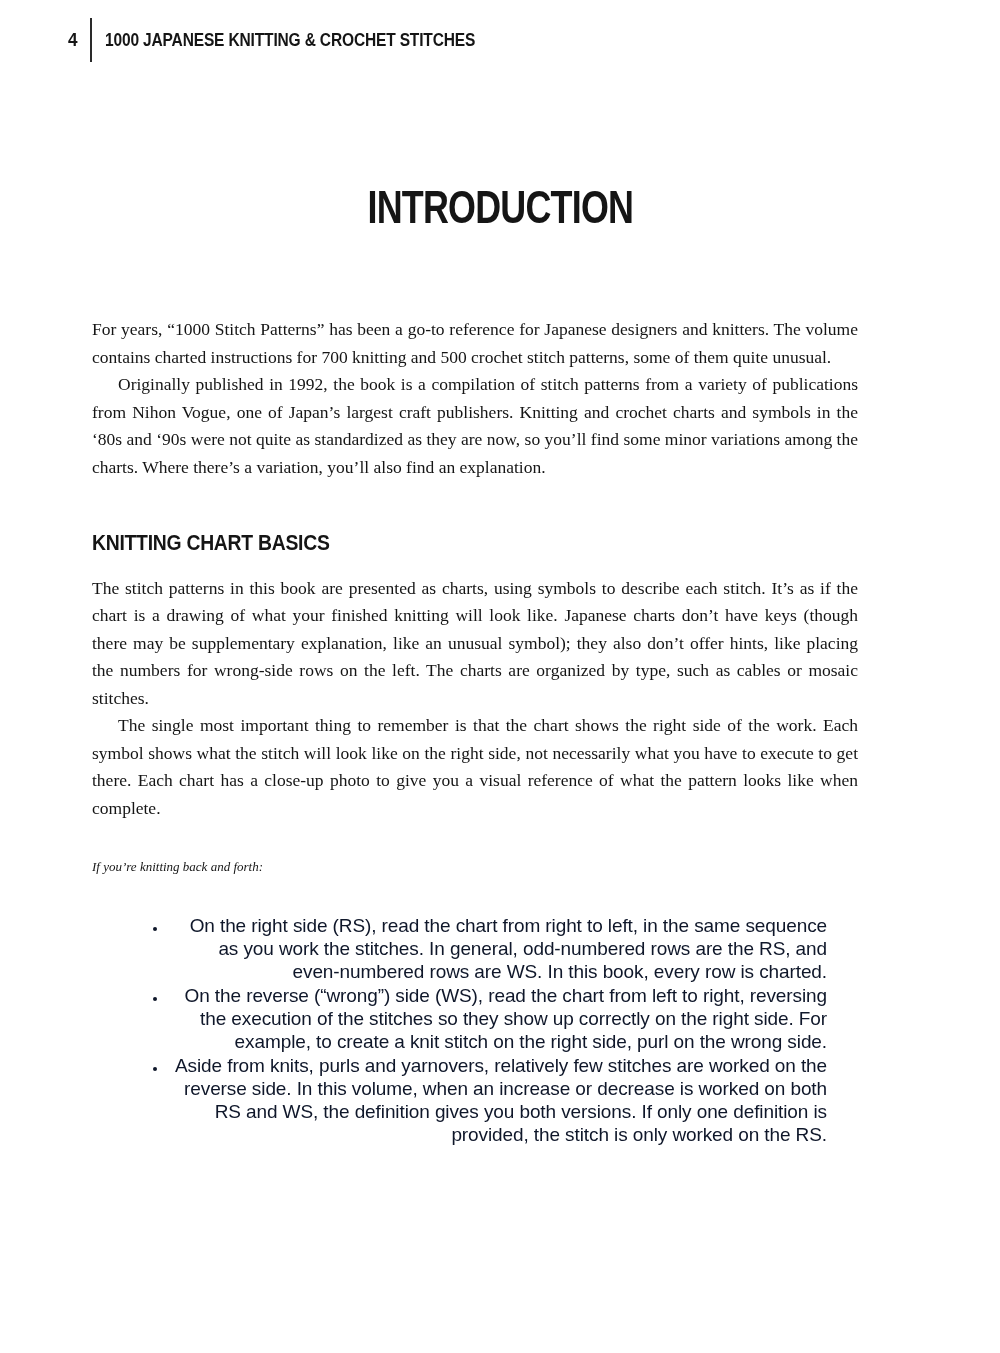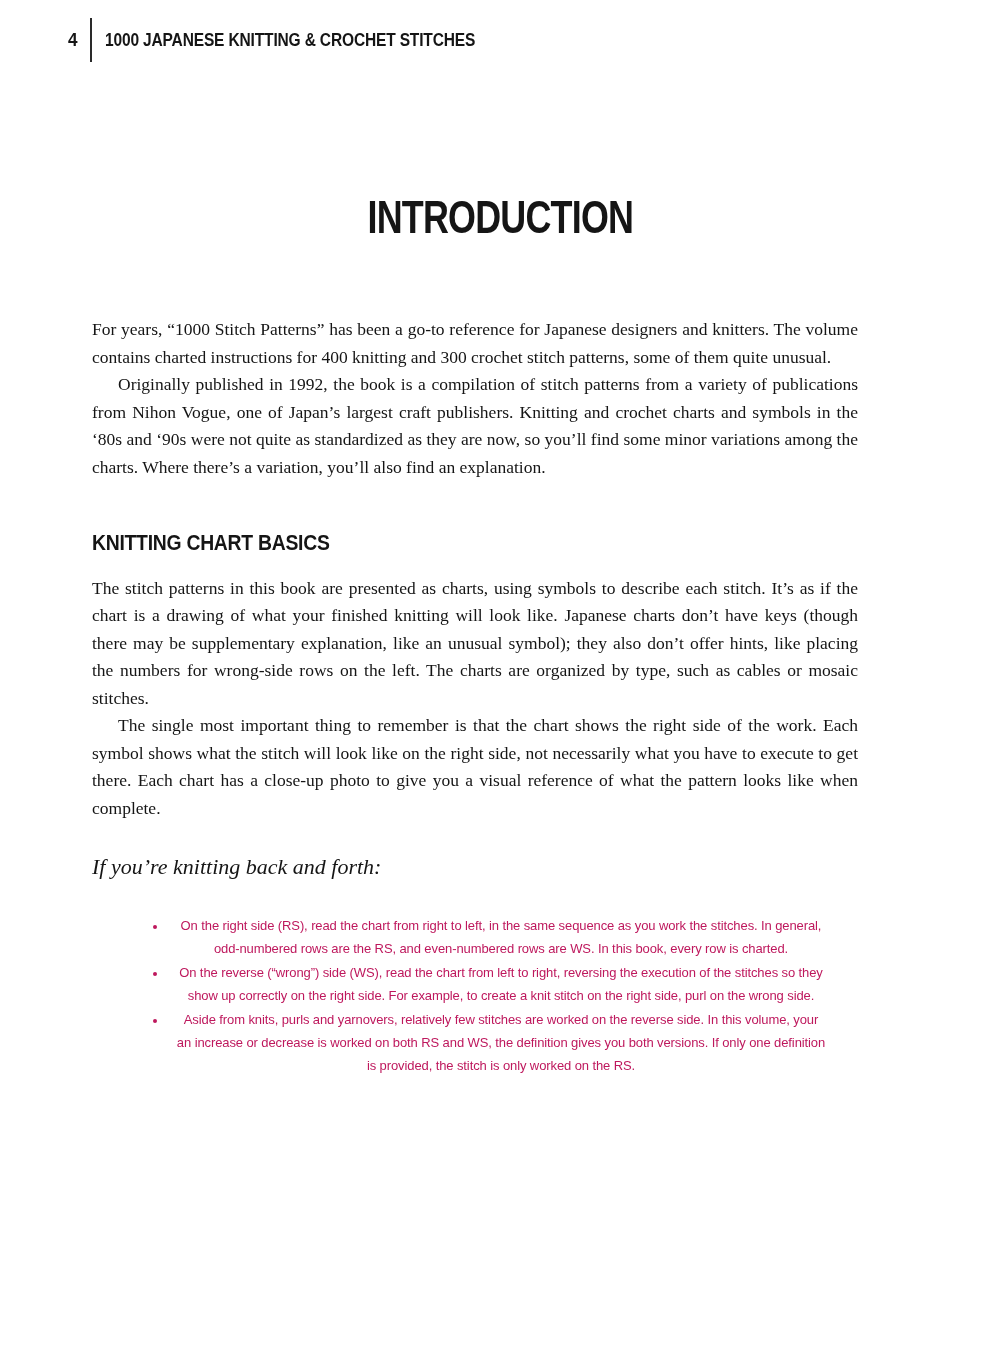--- a/index.html
+++ b/index.html
@@ -43,21 +43,21 @@
     font-size: 18.5px;
     letter-spacing: -0.2px;
     transform: scaleX(0.84);
     transform-origin: left center;
     white-space: nowrap;
   }
 
   
   .chapter-title {
     position: absolute;
-    top: 190px;
+    top: 180px;
     left: 0;
     width: 100%;
     text-align: center;
   }
   .chapter-title span {
     display: inline-block;
     font-family: "Liberation Sans", sans-serif;
     font-weight: bold;
     font-size: 46px;
     letter-spacing: -1px;
@@ -90,34 +90,34 @@
     white-space: nowrap;
     text-align: left;
   }
   .after-heading { margin-top: 13px !important; }
 
   .italic { }
 
   .list-intro {
     margin-top: 31px !important;
     font-style: italic;
-    font-size: 22px;
+    font-size: 13px;
     text-align: left;
   }
 
   .bullet-list {
     margin: 33px 0 0 0;
     padding-left: 75px;
     width: 735px;
     font-family: "Liberation Sans", sans-serif;
-    font-size: 13px;
+    font-size: 19px;
     line-height: 23px;
     letter-spacing: -0.1px;
-    text-align: center;
-    color: #be185d;
+    text-align: right;
+    color: #0f172a;
   }
   .bullet-list li {
     margin: 0 0 1px 0;
     padding-left: 8px;
   }
   .bullet-list li::marker {
     font-size: 12px;
   }
 </style>
 </head>
@@ -127,29 +127,29 @@
   <span class="page-number">4</span>
   <span class="header-rule"></span>
   <span class="running-title">1000 JAPANESE KNITTING &amp; CROCHET STITCHES</span>
 </header>
 
 <h1 class="chapter-title" style="margin:0; font-weight:normal;">
   <span>INTRODUCTION</span>
 </h1>
 
 <main class="content">
-  <p>For years, “1000 Stitch Patterns” has been a go-to reference for Japanese designers and knitters. The volume contains charted instructions for 400 knitting and 300 crochet stitch patterns, some of them quite unusual.</p>
+  <p>For years, “1000 Stitch Patterns” has been a go-to reference for Japanese designers and knitters. The volume contains charted instructions for 700 knitting and 500 crochet stitch patterns, some of them quite unusual.</p>
   <p class="indent">Originally published in 1992, the book is a compilation of stitch patterns from a variety of publications from Nihon Vogue, one of Japan’s largest craft publishers. Knitting and crochet charts and symbols in the ‘80s and ‘90s were not quite as standardized as they are now, so you’ll find some minor variations among the charts. Where there’s a variation, you’ll also find an explanation.</p>
 
   <h2 class="section-heading">KNITTING CHART BASICS</h2>
 
   <p class="after-heading">The stitch patterns in this book are presented as charts, using symbols to describe each stitch. It’s as if the chart is a drawing of what your finished knitting will look like. Japanese charts don’t have keys (though there may be supplementary explanation, like an unusual symbol); they also don’t offer hints, like placing the numbers for wrong-side rows on the left. The charts are organized by type, such as cables or mosaic stitches.</p>
 
   <p class="indent"><span>The single most important thing to remember is that </span><span class="italic">the chart shows the right side of the work</span><span>. Each symbol shows what the stitch will look like on the right side, not necessarily what you have to execute to get there. Each chart has a close-up photo to give you a visual reference of what the pattern looks like when complete.</span></p>
 
   <p class="list-intro">If you’re knitting back and forth:</p>
 
   <ul class="bullet-list">
     <li>On the right side (RS), read the chart from right to left, in the same sequence as you work the stitches. In general, odd-numbered rows are the RS, and even-numbered rows are WS. In this book, every row is charted.</li>
     <li>On the reverse (“wrong”) side (WS), read the chart from left to right, reversing the execution of the stitches so they show up correctly on the right side. For example, to create a knit stitch on the right side, purl on the wrong side.</li>
-    <li>Aside from knits, purls and yarnovers, relatively few stitches are worked on the reverse side. In this volume, your an increase or decrease is worked on both RS and WS, the definition gives you both versions. If only one definition is provided, the stitch is only worked on the RS.</li>
+    <li>Aside from knits, purls and yarnovers, relatively few stitches are worked on the reverse side. In this volume, when an increase or decrease is worked on both RS and WS, the definition gives you both versions. If only one definition is provided, the stitch is only worked on the RS.</li>
   </ul>
 </main>
 
 </body></html>

